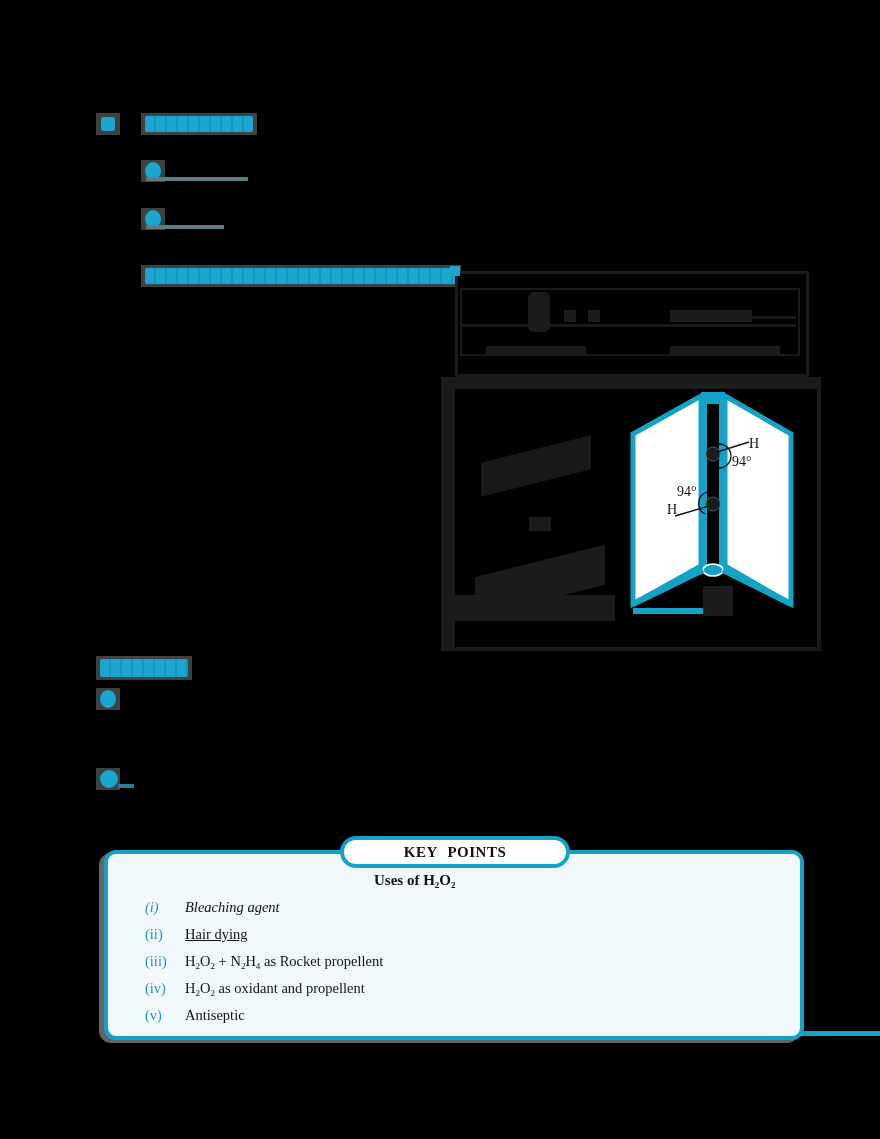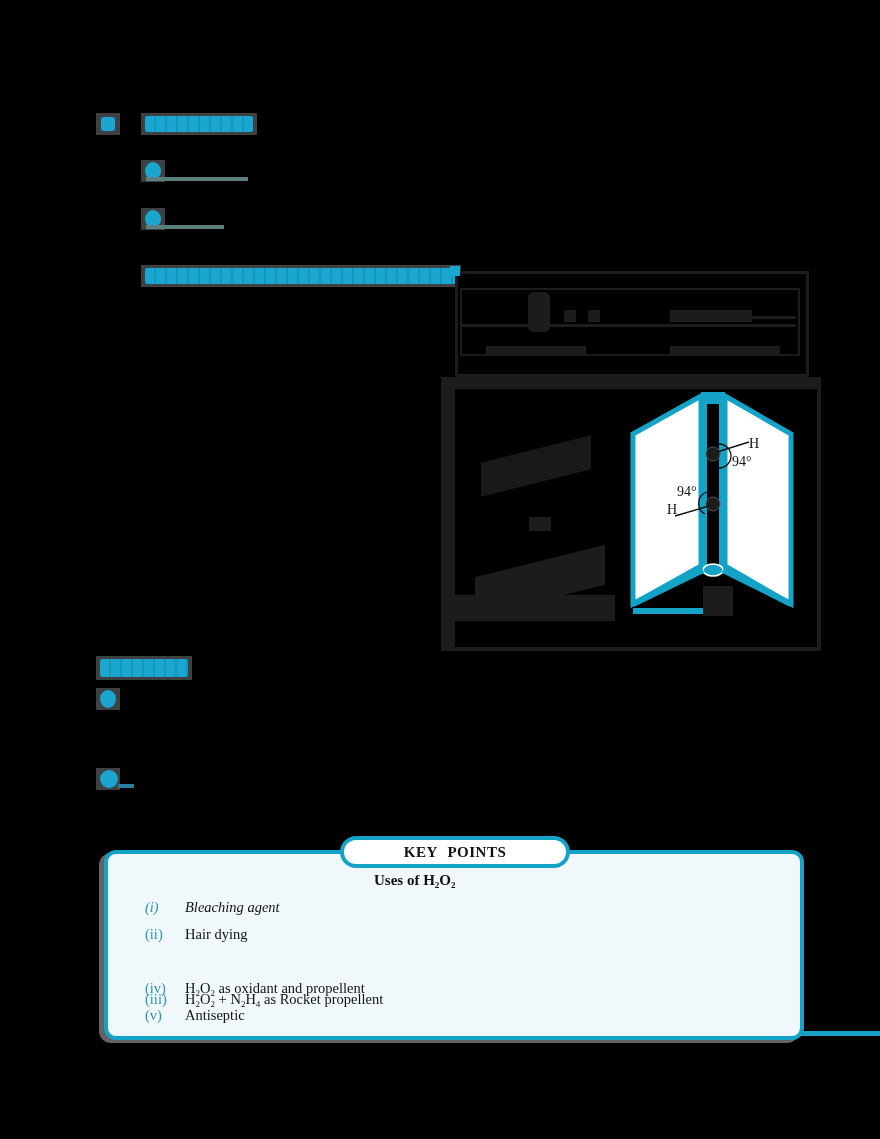--- a/index.html
+++ b/index.html
@@ -147,24 +147,24 @@
 <div class="kp-tab">
   <span>KEY POINTS</span>
 </div>
 <div class="kp-title">
   <span>Uses of H</span><sub>2</sub><span>O</span><sub>2</sub>
 </div>
 
 <div class="kp-item" style="top:899px;font-style:italic;">
   <span class="num">(i)</span><span>Bleaching agent</span>
 </div>
-<div class="kp-item" style="top:926px;">
+<div class="kp-item" style="top:926px;text-decoration:underline;">
   <span class="num">(ii)</span><span>Hair dying</span>
 </div>
-<div class="kp-item" style="top:991px;">
+<div class="kp-item" style="top:953px;">
   <span class="num">(iii)</span><span>H</span><sub>2</sub><span>O</span><sub>2</sub><span> + N</span><sub>2</sub><span>H</span><sub>4</sub><span> as Rocket propellent</span>
 </div>
 <div class="kp-item" style="top:980px;">
   <span class="num">(iv)</span><span>H</span><sub>2</sub><span>O</span><sub>2</sub><span> as oxidant and propellent</span>
 </div>
 <div class="kp-item" style="top:1007px;">
   <span class="num">(v)</span><span>Antiseptic</span>
 </div>
 
 <div class="kp-trail"></div>

